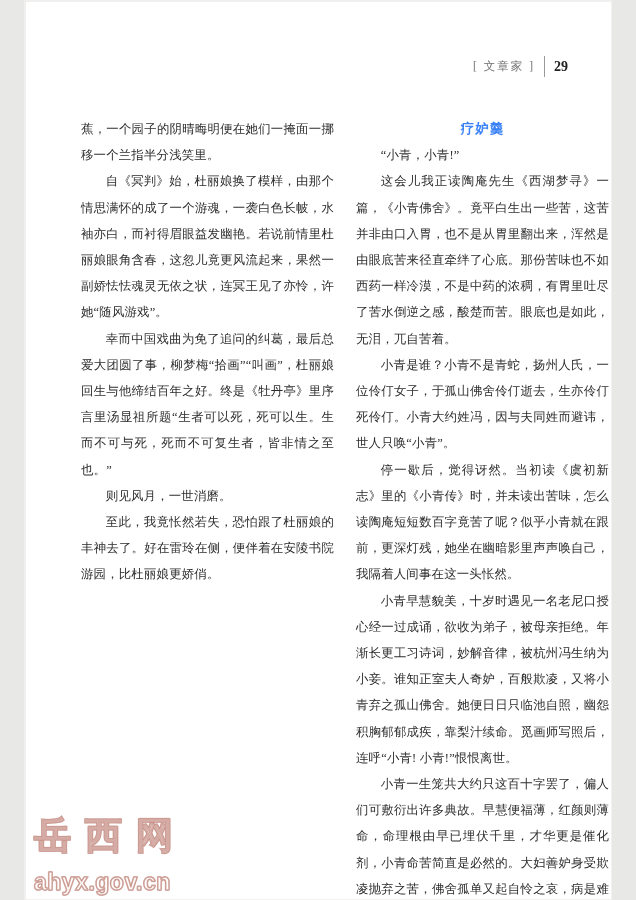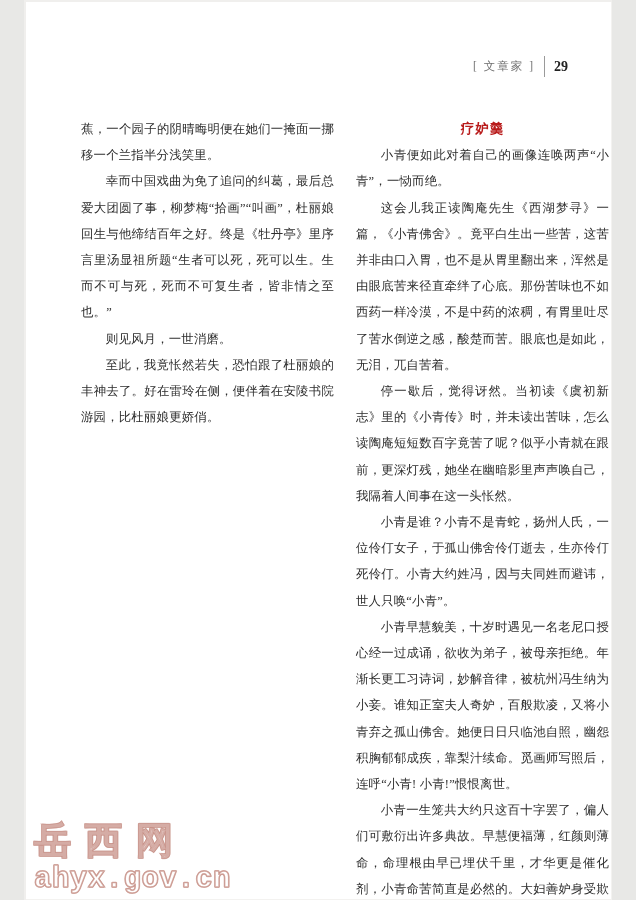--- a/index.html
+++ b/index.html
@@ -59,46 +59,46 @@
     text-indent: 2em;
   }
   .column p.no-indent { text-indent: 0; }
   .article-title {
     margin: 0;
     font-size: 13.5px;
     font-weight: bold;
     text-align: center;
     line-height: 26.2px;
     letter-spacing: 1px;
-    color: #b91c1c;
+    color: #3b82f6;
   }
   
   .watermark {
     position: absolute;
     left: 10px;
     bottom: 6px;
     pointer-events: none;
-    font-family: Liberation Mono, monospace;
+    font-family: Liberation Sans, sans-serif;
   }
   .wm-name {
     font-size: 37px;
     font-weight: bold;
     letter-spacing: 14px;
     color: #ffffff;
     -webkit-text-stroke: 1.6px rgba(190, 128, 116, 0.65);
     text-shadow:
       1px 0 0 rgba(196, 140, 128, 0.45),
       -1px 0 0 rgba(196, 140, 128, 0.45),
       0 1px 0 rgba(196, 140, 128, 0.45),
       0 -1px 0 rgba(196, 140, 128, 0.45);
     line-height: 1;
   }
   .wm-url {
-    margin-top: 3px;
-    font-size: 29px;
+    margin-top: 17px;
+    font-size: 23px;
     font-weight: bold;
     letter-spacing: 0.5px;
     color: #ffffff;
     -webkit-text-stroke: 1.4px rgba(190, 128, 116, 0.65);
     text-shadow:
       1px 0 0 rgba(196, 140, 128, 0.45),
       -1px 0 0 rgba(196, 140, 128, 0.45),
       0 1px 0 rgba(196, 140, 128, 0.45),
       0 -1px 0 rgba(196, 140, 128, 0.45);
     line-height: 1;
@@ -112,32 +112,33 @@
   <header class="page-header">
     <span class="journal-label">[ 文章家 ]</span>
     <span class="header-divider"></span>
     <span class="page-number">29</span>
   </header>
 
   <main class="columns">
 
     <section class="column">
       <p class="no-indent">蕉，一个园子的阴晴晦明便在她们一掩面一挪移一个兰指半分浅笑里。</p>
+      <p>自《冥判》始，杜丽娘换了模样，由那个情思满怀的成了一个游魂，一袭白色长帔，水袖亦白，而衬得眉眼益发幽艳。若说前情里杜丽娘眼角含春，这忽儿竟更风流起来，果然一副娇怯怯魂灵无依之状，连冥王见了亦怜，许她“随风游戏”。</p>
       <p>幸而中国戏曲为免了追问的纠葛，最后总爱大团圆了事，柳梦梅“拾画”“叫画”，杜丽娘回生与他缔结百年之好。终是《牡丹亭》里序言里汤显祖所题“生者可以死，死可以生。生而不可与死，死而不可复生者，皆非情之至也。”</p>
       <p>则见风月，一世消磨。</p>
       <p>至此，我竟怅然若失，恐怕跟了杜丽娘的丰神去了。好在雷玲在侧，便伴着在安陵书院游园，比杜丽娘更娇俏。</p>
 
     </section>
 
     <section class="column">
       <h2 class="article-title">疗妒羹</h2>
-      <p>小青便如此对着自己的画像连唤两声“小青”，一恸而绝。</p>
+      <p>“小青，小青!”</p>
       <p>这会儿我正读陶庵先生《西湖梦寻》一篇，《小青佛舍》。竟平白生出一些苦，这苦并非由口入胃，也不是从胃里翻出来，浑然是由眼底苦来径直牵绊了心底。那份苦味也不如西药一样冷漠，不是中药的浓稠，有胃里吐尽了苦水倒逆之感，酸楚而苦。眼底也是如此，无泪，兀自苦着。</p>
+      <p>小青是谁？小青不是青蛇，扬州人氏，一位伶仃女子，于孤山佛舍伶仃逝去，生亦伶仃死伶仃。小青大约姓冯，因与夫同姓而避讳，世人只唤“小青”。</p>
       <p>停一歇后，觉得讶然。当初读《虞初新志》里的《小青传》时，并未读出苦味，怎么读陶庵短短数百字竟苦了呢？似乎小青就在跟前，更深灯残，她坐在幽暗影里声声唤自己，我隔着人间事在这一头怅然。</p>
-      <p>小青是谁？小青不是青蛇，扬州人氏，一位伶仃女子，于孤山佛舍伶仃逝去，生亦伶仃死伶仃。小青大约姓冯，因与夫同姓而避讳，世人只唤“小青”。</p>
       <p>小青早慧貌美，十岁时遇见一名老尼口授心经一过成诵，欲收为弟子，被母亲拒绝。年渐长更工习诗词，妙解音律，被杭州冯生纳为小妾。谁知正室夫人奇妒，百般欺凌，又将小青弃之孤山佛舍。她便日日只临池自照，幽怨积胸郁郁成疾，靠梨汁续命。觅画师写照后，连呼“小青! 小青!”恨恨离世。</p>
       <p>小青一生笼共大约只这百十字罢了，偏人们可敷衍出许多典故。早慧便福薄，红颜则薄命，命理根由早已埋伏千里，才华更是催化剂，小青命苦简直是必然的。大妇善妒身受欺凌抛弃之苦，佛舍孤单又起自怜之哀，病是难免的。偏生</p>
     </section>
 
   </main>
 
   <div class="watermark">
     <div class="wm-name">岳西网</div>
     <div class="wm-url">ahyx.gov.cn</div>
   </div>

